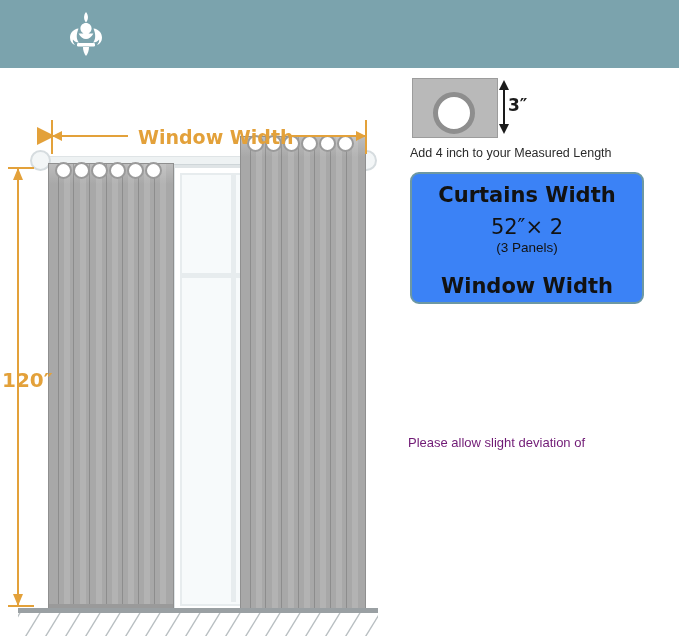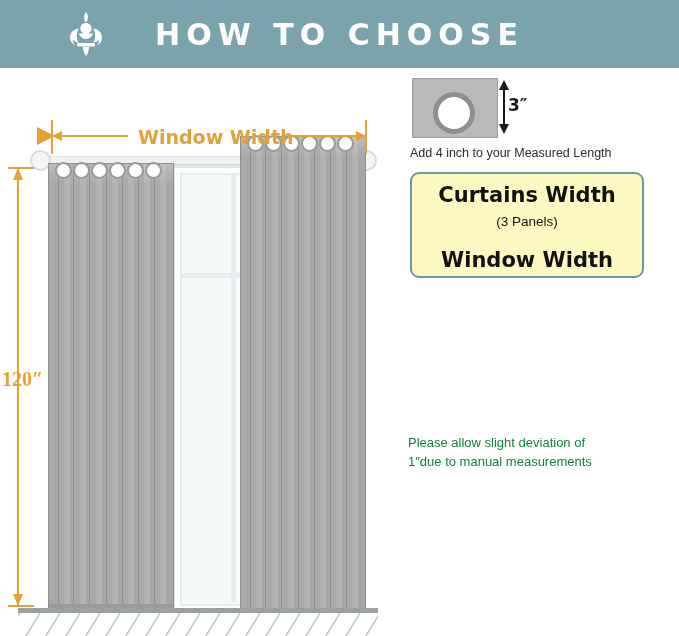--- a/index.html
+++ b/index.html
@@ -101,21 +101,21 @@
     background:#ffffff; overflow:hidden;
   }
   .floor svg { display:block; }
 
   
   .dim-label {
     position:absolute; color:#e3a13a; font-weight:bold;
     font-family:"DejaVu Sans", sans-serif;
   }
   .width-label { left:138px; top:58px; font-size:19px; color:#e3a13a; }
-  .height-label { left:2px; top:300px; font-size:20px;font-family:Liberation Serif, serif; }
+  .height-label { left:2px; top:300px; font-size:20px; }
 
   .arrow-svg { position:absolute; left:0; top:0; width:400px; height:568px; pointer-events:none; }
 
   
   .right { position:absolute; left:404px; top:68px; width:275px; height:568px; }
 
   .grommet-box {
     position:absolute; left:8px; top:10px; width:84px; height:58px;
     background:#b9b9b9; border:1px solid #9c9c9c;
   }
@@ -134,21 +134,21 @@
     position:absolute; left:128px; top:12px; width:146px;
     font-size:12.5px; line-height:1.38; color:#2b2b2b;
   }
   .add-note {
     position:absolute; left:6px; top:78px; width:268px;
     font-size:12.5px; color:#2b2b2b;
   }
 
   .spec-card {
     position:absolute; left:6px; top:104px; width:230px;
-    border:2px solid #6d98a3; border-radius:9px; background:#fef9c3;
+    border:2px solid #6d98a3; border-radius:9px; background:#3b82f6;
     overflow:hidden;
   }
   .spec-row { text-align:center; color:#121212; }
   .spec-title {
     font-size:21px; font-weight:bold; padding:9px 0 6px;
     font-family:"DejaVu Sans", sans-serif;
   }
   .spec-value {
     font-size:21px; padding:2px 0 0;
     font-family:"DejaVu Sans", sans-serif;
@@ -162,38 +162,37 @@
   .spec-title2 {
     font-size:21px; font-weight:bold; padding:10px 0 4px;
     font-family:"DejaVu Sans", sans-serif;
   }
   .spec-value2 {
     font-size:21px; padding:0 0 11px;
     font-family:"DejaVu Sans", sans-serif;
   }
   .footnote {
     position:absolute; left:4px; top:366px; width:272px;
-    font-size:13px; line-height:1.45; color:#15803d;
+    font-size:13px; line-height:1.45; color:#701a75;
   }
 </style>
 </head>
 <body>
 
 <div class="banner">
   <div class="fleur left">
     <svg viewBox="0 0 48 48" aria-hidden="true">
       <path fill="currentColor" d="M24 2c2.6 3.2 2.6 7.4 0 10.6-2.6-3.2-2.6-7.4 0-10.6z"></path>
       <path fill="currentColor" d="M24 13c3.2 0 5.6 2.4 5.6 5.6 0 2.2-1.3 4-3.1 4.9h4.9c-1.6 3.4-4.5 5.6-7.4 5.6s-5.8-2.2-7.4-5.6h4.9c-1.8-.9-3.1-2.7-3.1-4.9C18.4 15.4 20.8 13 24 13z"></path>
       <path fill="currentColor" d="M16.5 18.5c-5 .6-8.5 4.4-8.5 9.2 0 3.4 2 6.2 5 7.2-1.7-1.6-2.4-3.4-2.1-5.3 1.4 2 3.6 3 6.1 2.9-2.6-2.7-3.1-7.4-.5-14z"></path>
       <path fill="currentColor" d="M31.5 18.5c5 .6 8.5 4.4 8.5 9.2 0 3.4-2 6.2-5 7.2 1.7-1.6 2.4-3.4 2.1-5.3-1.4 2-3.6 3-6.1 2.9 2.6-2.7 3.1-7.4.5-14z"></path>
       <rect x="15" y="33" width="18" height="3.4" rx="1.2" fill="currentColor"></rect>
       <path fill="currentColor" d="M21 37h6c0 4-1.2 6.6-3 9-1.8-2.4-3-5-3-9z"></path>
     </svg>
   </div>
-  <div class="banner-title">HOW TO CHOOSE</div>
   <div class="fleur right">
     <svg viewBox="0 0 48 48" aria-hidden="true">
       <path fill="currentColor" d="M24 2c2.6 3.2 2.6 7.4 0 10.6-2.6-3.2-2.6-7.4 0-10.6z"></path>
       <path fill="currentColor" d="M24 13c3.2 0 5.6 2.4 5.6 5.6 0 2.2-1.3 4-3.1 4.9h4.9c-1.6 3.4-4.5 5.6-7.4 5.6s-5.8-2.2-7.4-5.6h4.9c-1.8-.9-3.1-2.7-3.1-4.9C18.4 15.4 20.8 13 24 13z"></path>
       <path fill="currentColor" d="M16.5 18.5c-5 .6-8.5 4.4-8.5 9.2 0 3.4 2 6.2 5 7.2-1.7-1.6-2.4-3.4-2.1-5.3 1.4 2 3.6 3 6.1 2.9-2.6-2.7-3.1-7.4-.5-14z"></path>
       <path fill="currentColor" d="M31.5 18.5c5 .6 8.5 4.4 8.5 9.2 0 3.4-2 6.2-5 7.2 1.7-1.6 2.4-3.4 2.1-5.3-1.4 2-3.6 3-6.1 2.9 2.6-2.7 3.1-7.4.5-14z"></path>
       <rect x="15" y="33" width="18" height="3.4" rx="1.2" fill="currentColor"></rect>
       <path fill="currentColor" d="M21 37h6c0 4-1.2 6.6-3 9-1.8-2.4-3-5-3-9z"></path>
     </svg>
   </div>
@@ -332,21 +331,21 @@
     <path d="M8,6 L8,56" stroke="#1b1b1b" stroke-width="2"></path>
     <path d="M8,4 L3,14 L13,14 z" fill="#1b1b1b"></path>
     <path d="M8,58 L3,48 L13,48 z" fill="#1b1b1b"></path>
   </svg>
   <div class="g-ruler-label">3″</div>
 
   <div class="add-note">Add 4 inch to your Measured Length</div>
 
   <div class="spec-card">
     <div class="spec-row spec-title">Curtains Width</div>
+    <div class="spec-row spec-value">52″× 2</div>
     <div class="spec-row spec-sub">(3 Panels)</div>
     <div class="spec-row spec-title2">Window Width</div>
   </div>
 
   <div class="footnote">
     <div>Please allow slight deviation of</div>
-    <div>1″due to manual measurements</div>
   </div>
 </div>
 
 </body></html>

